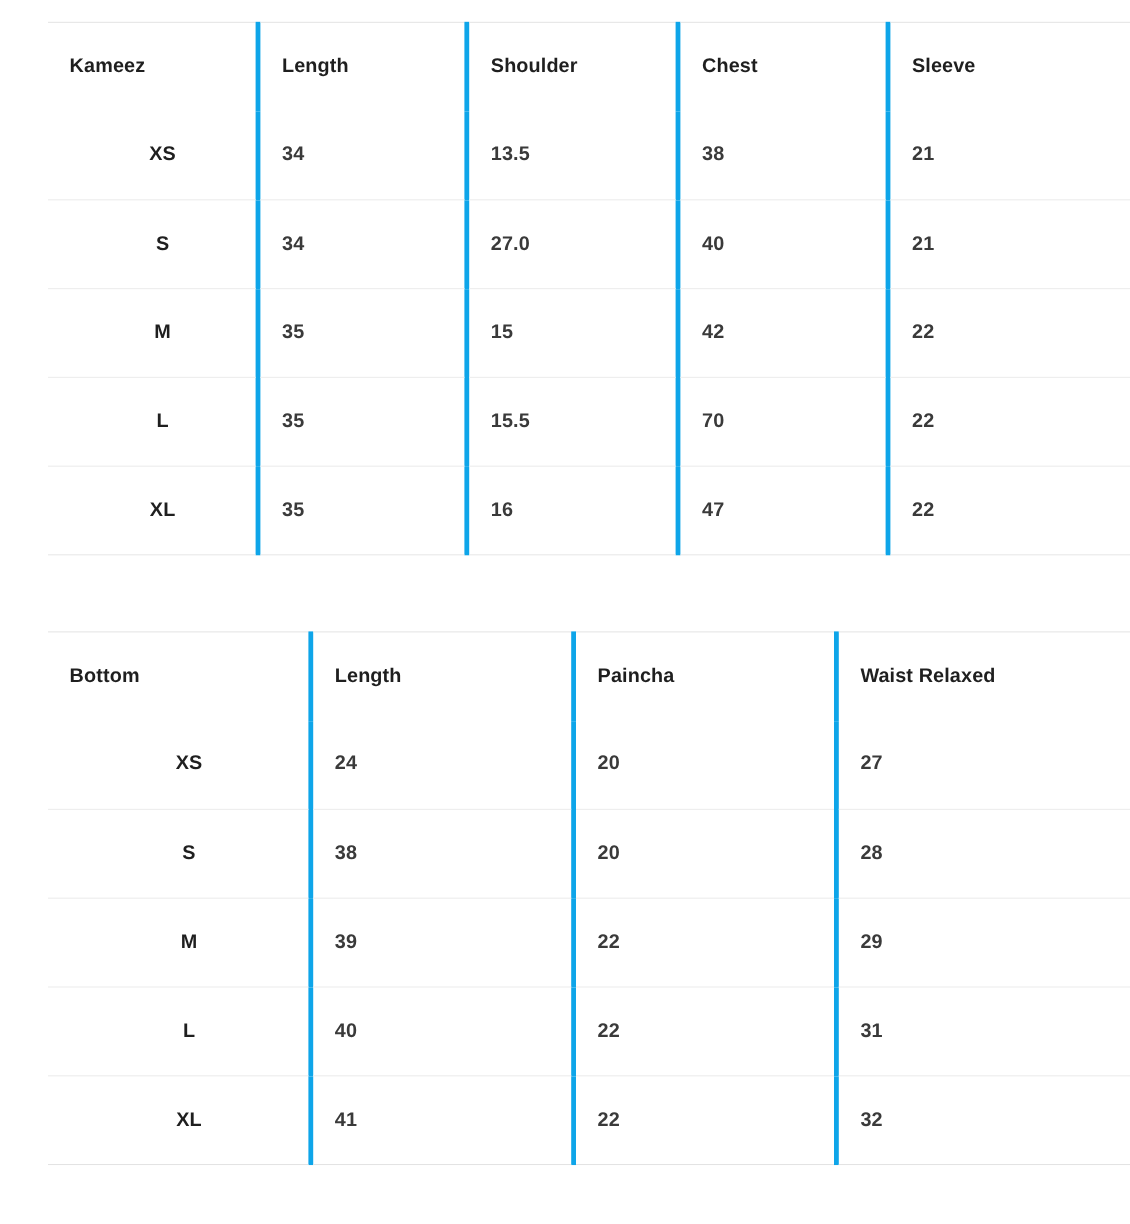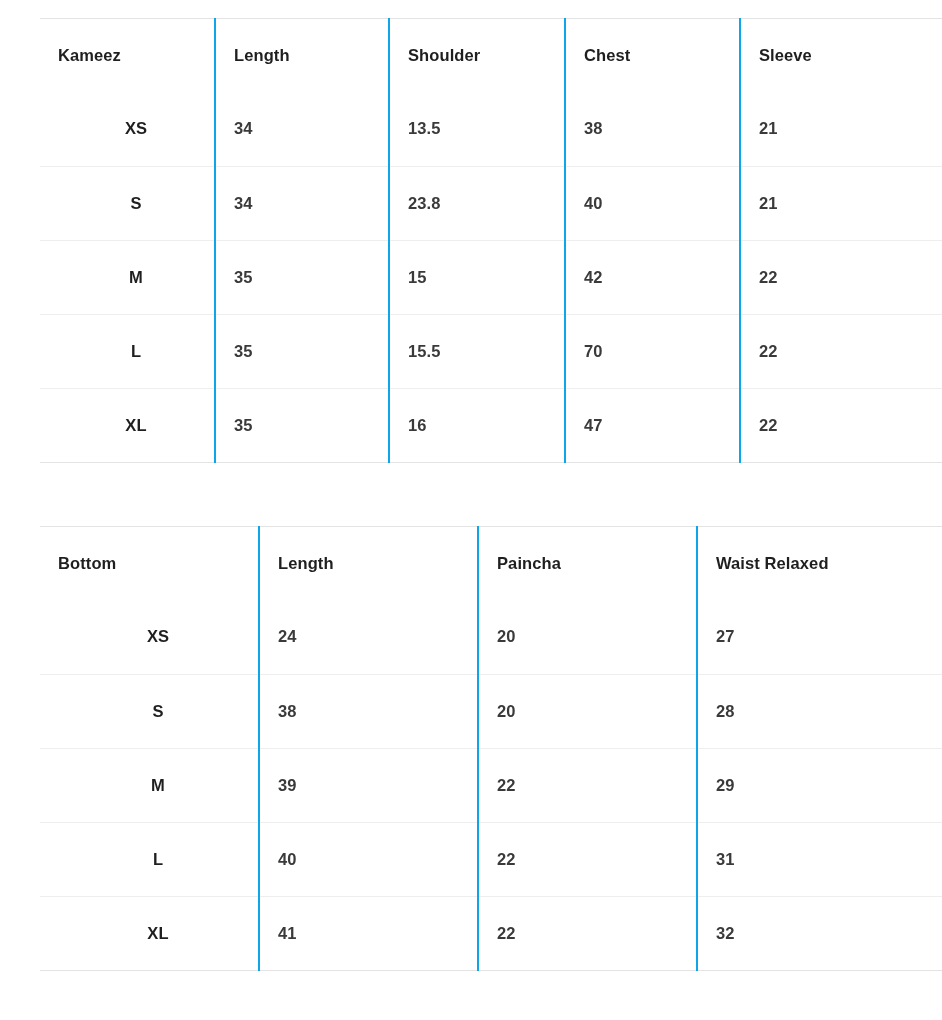--- a/index.html
+++ b/index.html
@@ -38,21 +38,21 @@
     border-collapse: collapse;
     table-layout: fixed;
     border-top: 1px solid #e3e3e3;
     border-bottom: 1px solid #e3e3e3;
     background: #ffffff;
   }
 
   table.size-table td,
   table.size-table th {
     border-bottom: 1px solid #eeeeee;
-    border-right: 2px solid #0ea5e9;
+    border-right: 4px solid #0ea5e9;
     padding: 0 0 0 18px;
     height: 74px;
     vertical-align: middle;
     text-align: left;
     font-size: 16.5px;
     line-height: 1.2;
     letter-spacing: .1px;
     box-sizing: border-box;
   }
   table.size-table tr:last-child td,
@@ -118,21 +118,21 @@
         <tr>
           <th class="row-label">XS</th>
           <td>34</td>
           <td>13.5</td>
           <td>38</td>
           <td>21</td>
         </tr>
         <tr>
           <th class="row-label">S</th>
           <td>34</td>
-          <td>23.8</td>
+          <td>27.0</td>
           <td>40</td>
           <td>21</td>
         </tr>
         <tr>
           <th class="row-label">M</th>
           <td>35</td>
           <td>15</td>
           <td>42</td>
           <td>22</td>
         </tr>

